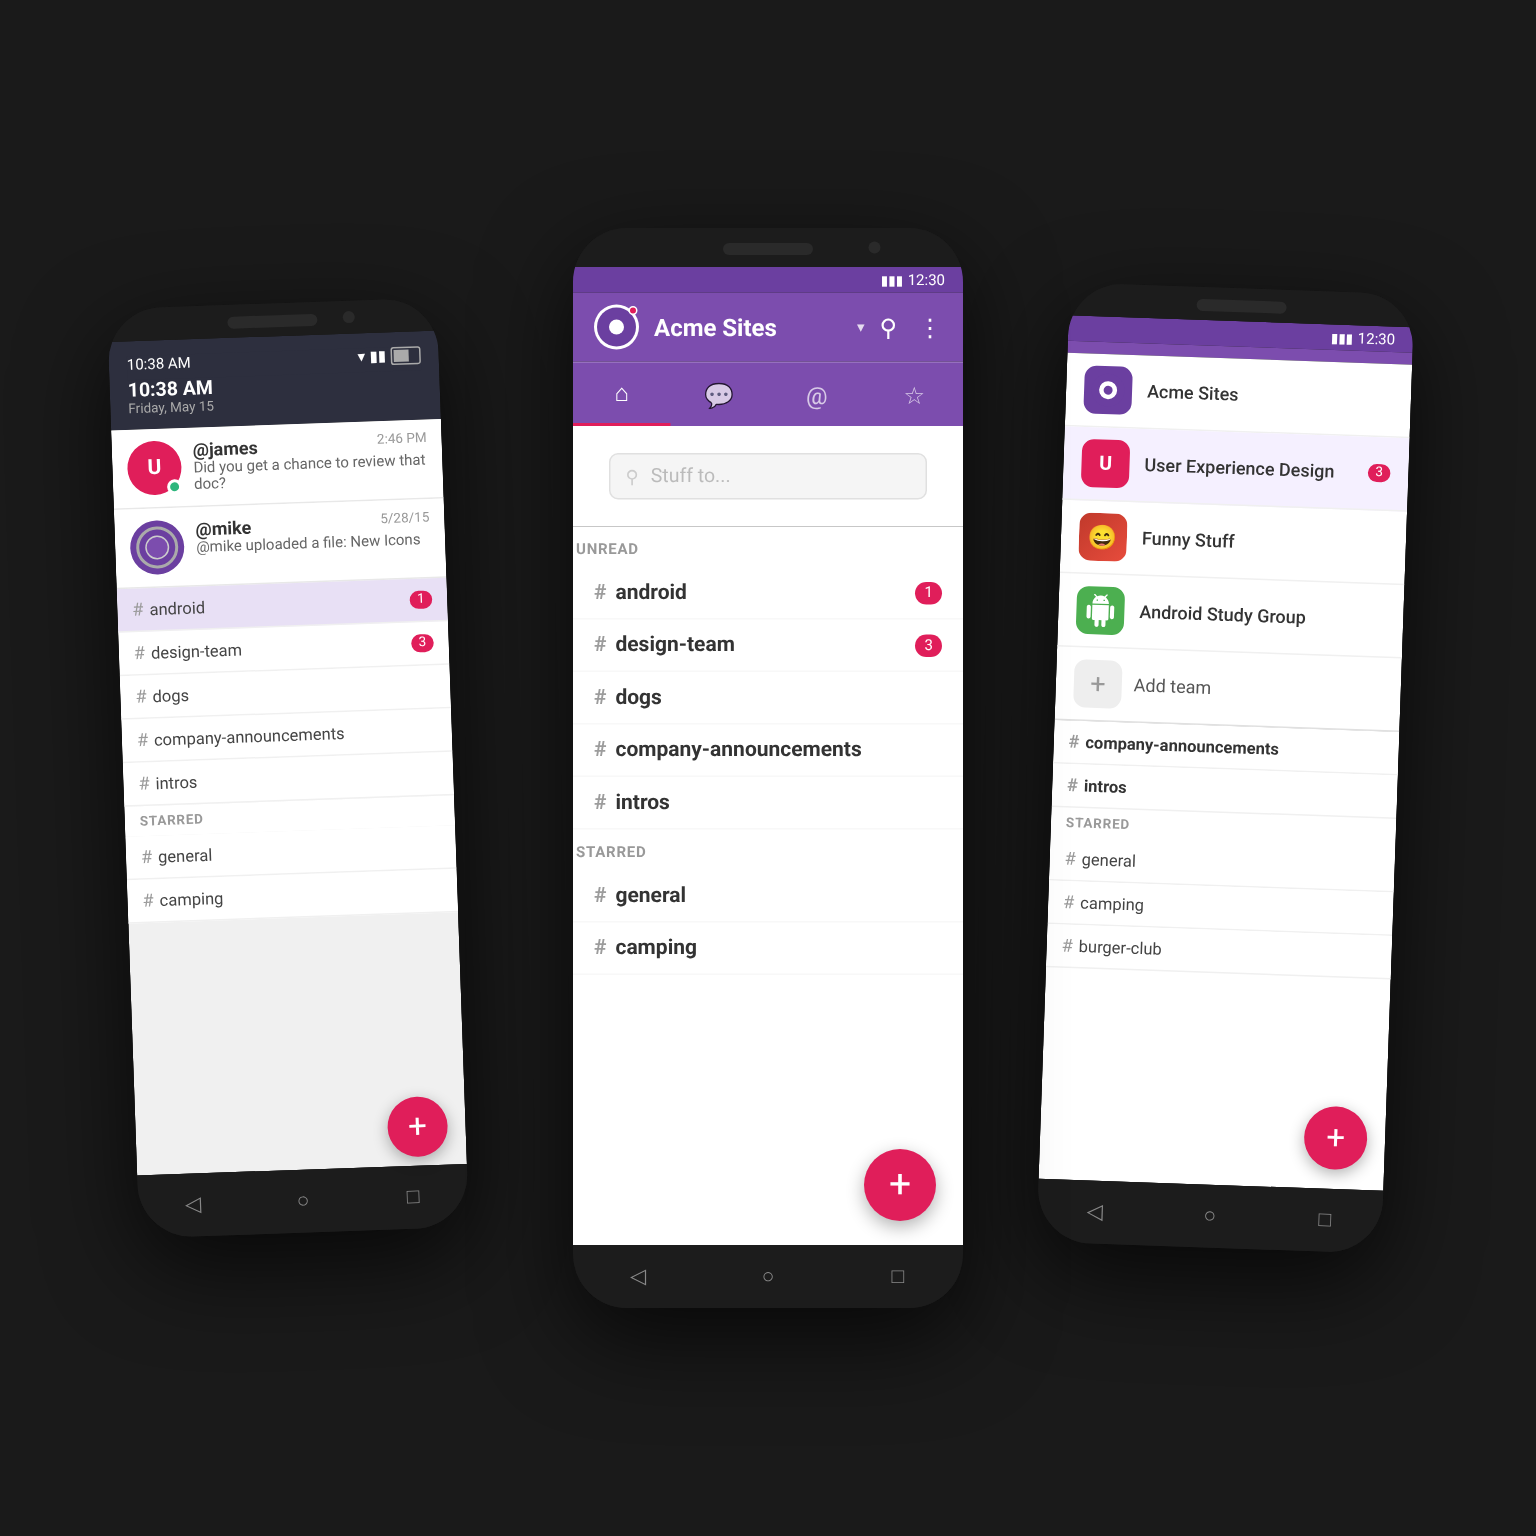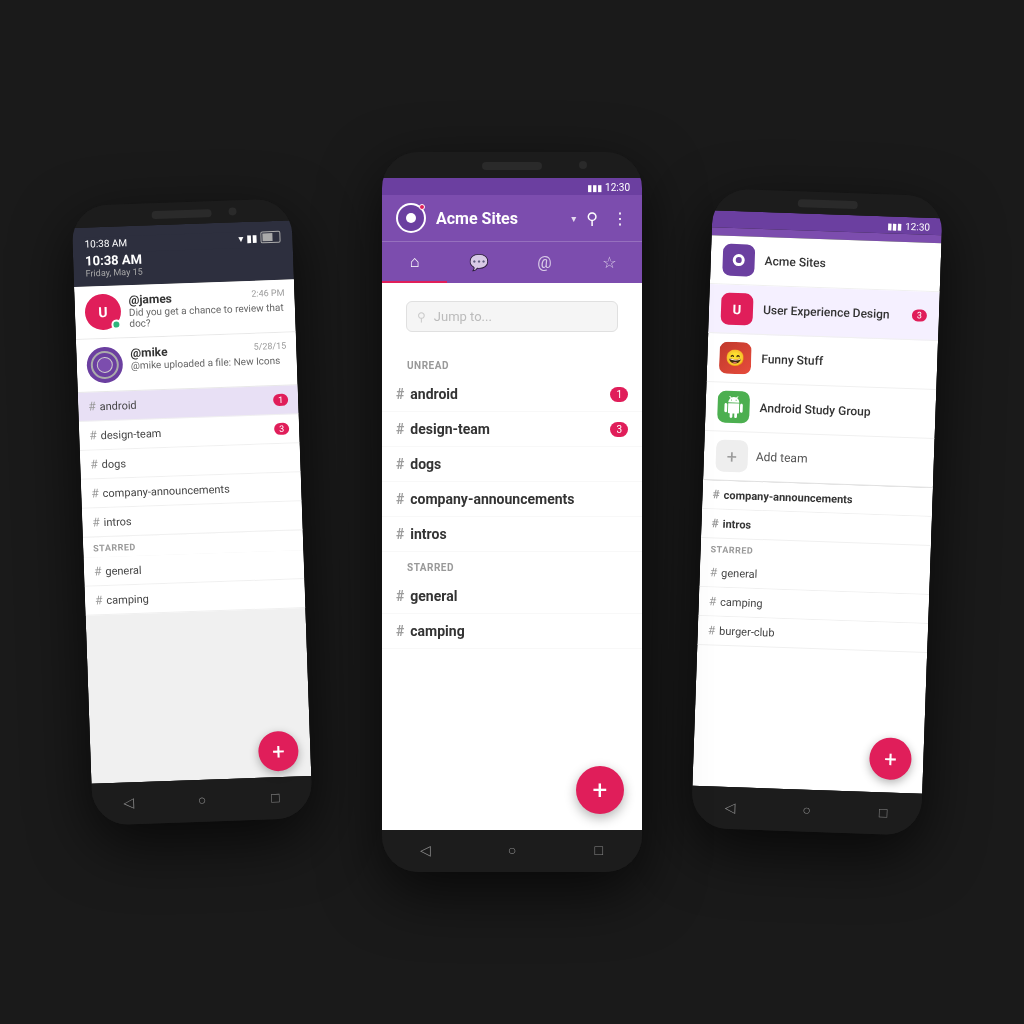--- a/index.html
+++ b/index.html
@@ -329,21 +329,21 @@
     .center-list {
       flex: 1;
       overflow: hidden;
       background: white;
     }
 
     .section-header {
       font-size: 10px;
       font-weight: bold;
       color: #999;
-      padding: 10px 25px 6px;
+      padding: 10px 2px 6px;
       letter-spacing: 0.5px;
     }
 
     .channel-row {
       display: flex;
       align-items: center;
       padding: 9px 14px;
       border-bottom: 1px solid #f8f8f8;
       position: relative;
     }
@@ -612,21 +612,21 @@
       <div class="center-nav">
         <div class="center-nav-item active">⌂</div>
         <div class="center-nav-item">💬</div>
         <div class="center-nav-item">@</div>
         <div class="center-nav-item">☆</div>
       </div>
 
       <div style="background:white;padding:8px 12px;flex-shrink:0;">
         <div class="search-bar">
           <span style="color:#ccc;font-size:12px;">⚲</span>
-          <span class="search-placeholder">Jump to...</span>
+          <span class="search-placeholder">Stuff to...</span>
         </div>
       </div>
 
       <div class="center-list">
         <div class="section-header">UNREAD</div>
 
         <div class="channel-row">
           <span class="hash-icon">#</span>
           <span class="channel-name">android</span>
           <span class="badge-red">1</span>

